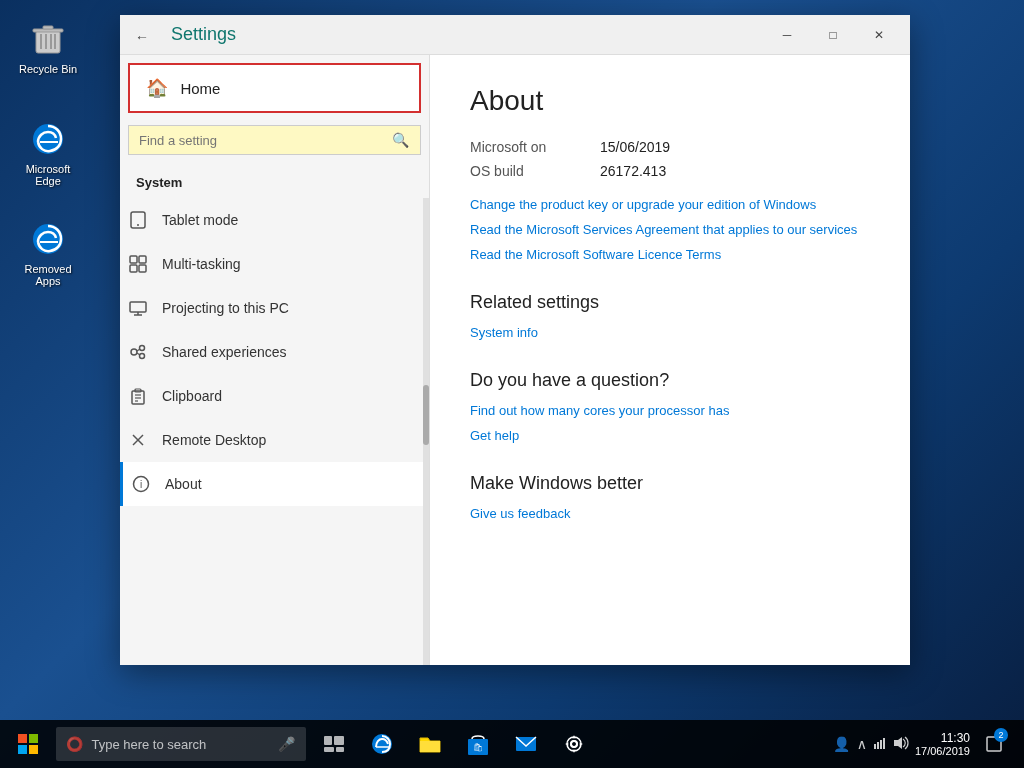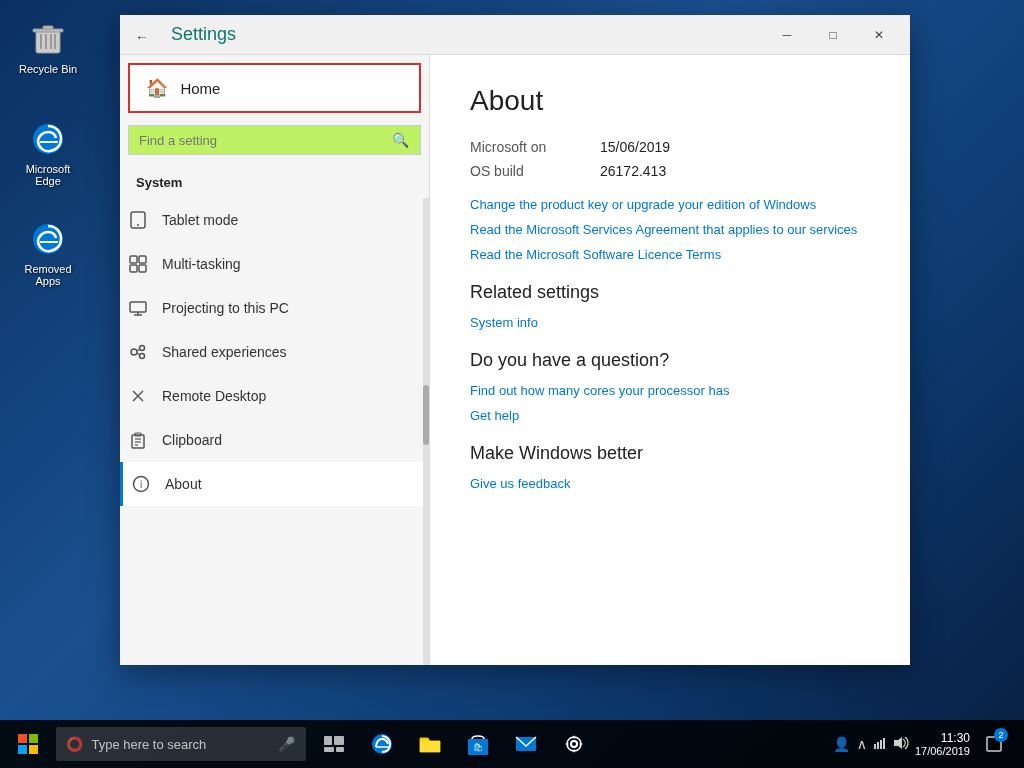--- a/index.html
+++ b/index.html
@@ -135,21 +135,21 @@
     .home-label {
       font-size: 15px;
       color: #222;
       font-weight: 400;
     }
 
     .search-box {
       margin: 4px 8px 8px 8px;
       display: flex;
       align-items: center;
-      background: #bef264;
+      background: #fef9c3;
       border: 1px solid #ccc;
       padding: 6px 10px;
     }
     .search-input {
       border: none;
       outline: none;
       flex: 1;
       font-size: 13px;
       color: #555;
       background: transparent;
@@ -244,21 +244,21 @@
       font-size: 13px;
       cursor: pointer;
       margin-bottom: 10px;
       text-decoration: none;
     }
 
     .section-title {
       font-size: 18px;
       font-weight: 300;
       color: #222;
-      margin: 20px 0 12px 0;
+      margin: 30px 0 12px 0;
     }
 
     
     .taskbar {
       position: absolute;
       bottom: 0;
       left: 0;
       right: 0;
       height: 48px;
       background: rgba(0,0,0,0.85);
@@ -465,38 +465,38 @@
                   <line x1="8" y1="8" x2="11" y2="6" stroke="#555" stroke-width="1.2"></line>
                   <line x1="8" y1="10" x2="11" y2="12" stroke="#555" stroke-width="1.2"></line>
                 </svg>
             </div>
             <span>Shared experiences</span>
           </div>
 
           <div class="sidebar-item">
             <div class="item-icon">
               <svg width="18" height="18" viewBox="0 0 18 18">
-                  <line x1="4" y1="4" x2="14" y2="14" stroke="#555" stroke-width="1.5"></line>
-                  <line x1="14" y1="4" x2="4" y2="14" stroke="#555" stroke-width="1.5"></line>
-                </svg>
-            </div>
-            <span>Remote Desktop</span>
-          </div>
-
-          <div class="sidebar-item">
-            <div class="item-icon">
-              <svg width="18" height="18" viewBox="0 0 18 18">
                   <rect x="3" y="4" width="12" height="13" rx="1" fill="none" stroke="#555" stroke-width="1.5"></rect>
                   <rect x="6" y="2" width="6" height="3" rx="1" fill="none" stroke="#555" stroke-width="1.2"></rect>
                   <line x1="6" y1="8" x2="12" y2="8" stroke="#555" stroke-width="1.2"></line>
                   <line x1="6" y1="11" x2="12" y2="11" stroke="#555" stroke-width="1.2"></line>
                   <line x1="6" y1="14" x2="9" y2="14" stroke="#555" stroke-width="1.2"></line>
                 </svg>
             </div>
             <span>Clipboard</span>
+          </div>
+
+          <div class="sidebar-item">
+            <div class="item-icon">
+              <svg width="18" height="18" viewBox="0 0 18 18">
+                  <line x1="4" y1="4" x2="14" y2="14" stroke="#555" stroke-width="1.5"></line>
+                  <line x1="14" y1="4" x2="4" y2="14" stroke="#555" stroke-width="1.5"></line>
+                </svg>
+            </div>
+            <span>Remote Desktop</span>
           </div>
 
           <div class="sidebar-item active">
             <div class="item-icon">
               <svg width="18" height="18" viewBox="0 0 18 18">
                   <circle cx="9" cy="9" r="7.5" fill="none" stroke="#555" stroke-width="1.5"></circle>
                   <text x="9" y="13" text-anchor="middle" font-size="10" fill="#555" font-family="sans-serif">i</text>
                 </svg>
             </div>
             <span>About</span>

